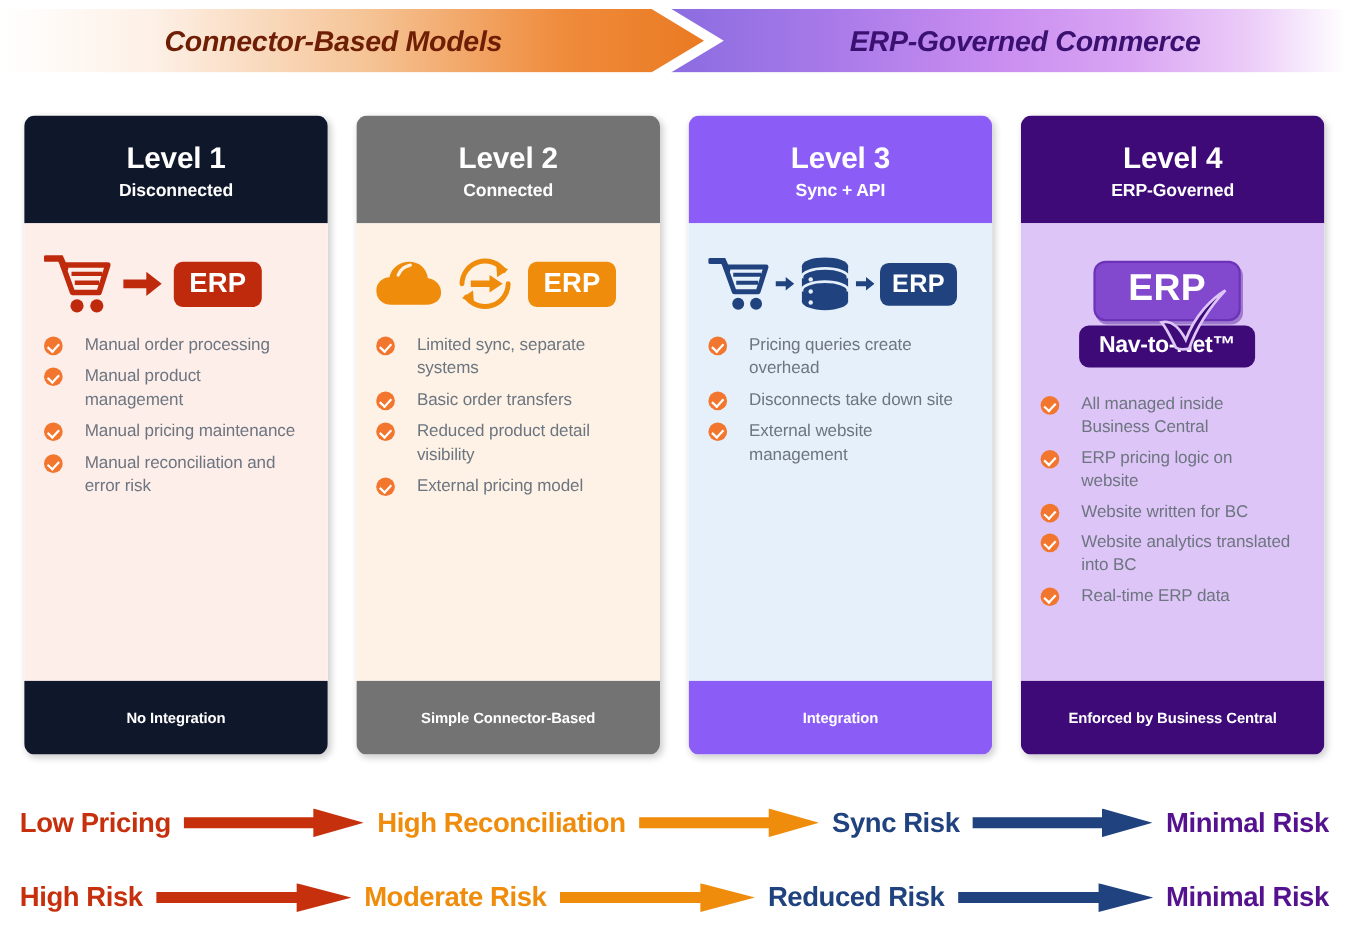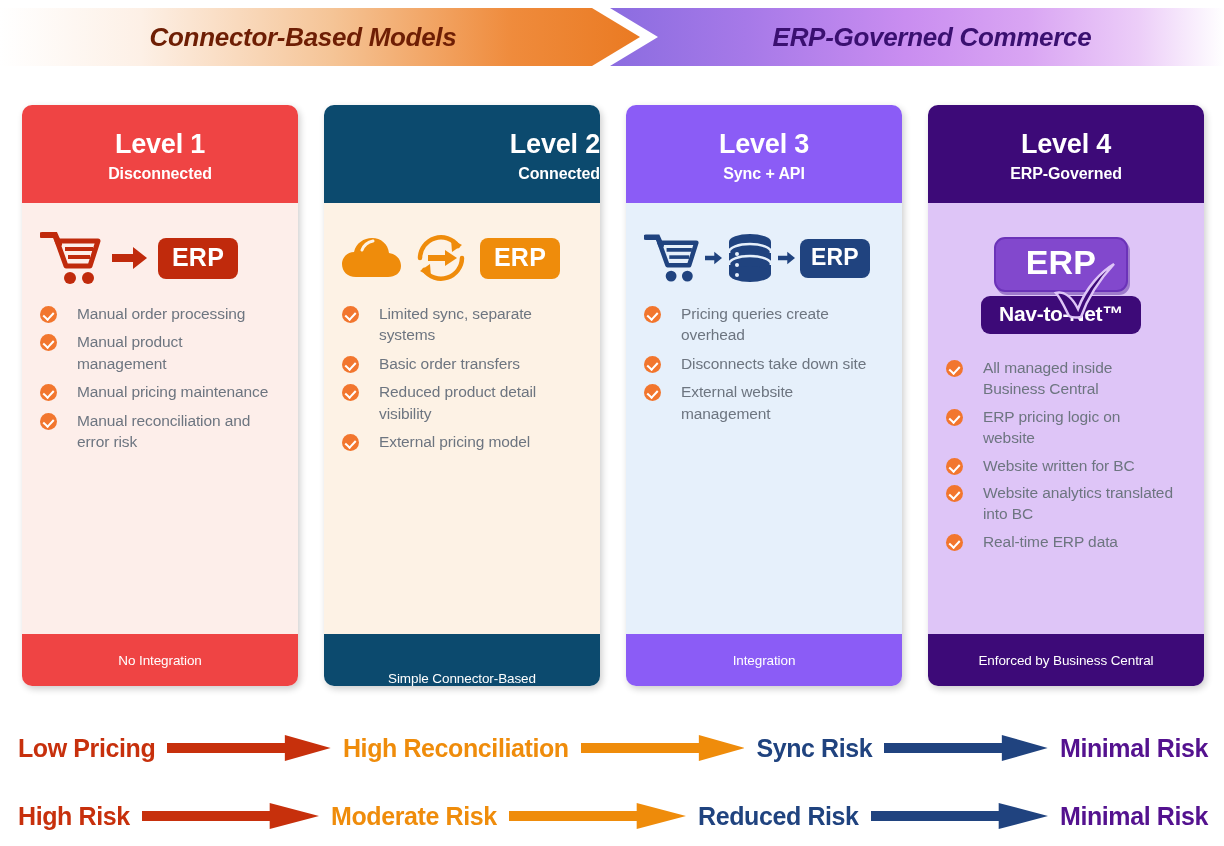--- a/index.html
+++ b/index.html
@@ -119,34 +119,34 @@
     transform: rotate(43deg);
   }
   .bullet-text {
     font-size: 15.5px;
     color: #6d7580;
     line-height: 1.38;
     letter-spacing: -0.1px;
   }
 
   .card-footer {
-    height: 52px;
+    height: 67px;
     display: flex;
     align-items: center;
     justify-content: center;
     color: #ffffff;
     font-size: 13.5px;
-    font-weight: normal;
+    font-weight: bold;
     letter-spacing: -0.1px;
   }
 
   
-  .card1 .card-header, .card1 .card-footer { background: #ef4444; }
+  .card1 .card-header, .card1 .card-footer { background: #0f172a; }
   .card1 .card-body { background: #fdeeea; }
-  .card2 .card-header, .card2 .card-footer { background: #0c4a6e; align-items: flex-end; }
+  .card2 .card-header, .card2 .card-footer { background: #737373; }
   .card2 .card-body { background: #fdf2e5; }
   .card3 .card-header, .card3 .card-footer { background: #8b5cf6; }
   .card3 .card-body { background: #e6f0fb; }
   .card4 .card-header, .card4 .card-footer { background: #3d0a78; }
   .card4 .card-body { background: #dec5f7; }
 
   
   .navtonet {
     background: #3d0a78;
     color: #ffffff;

